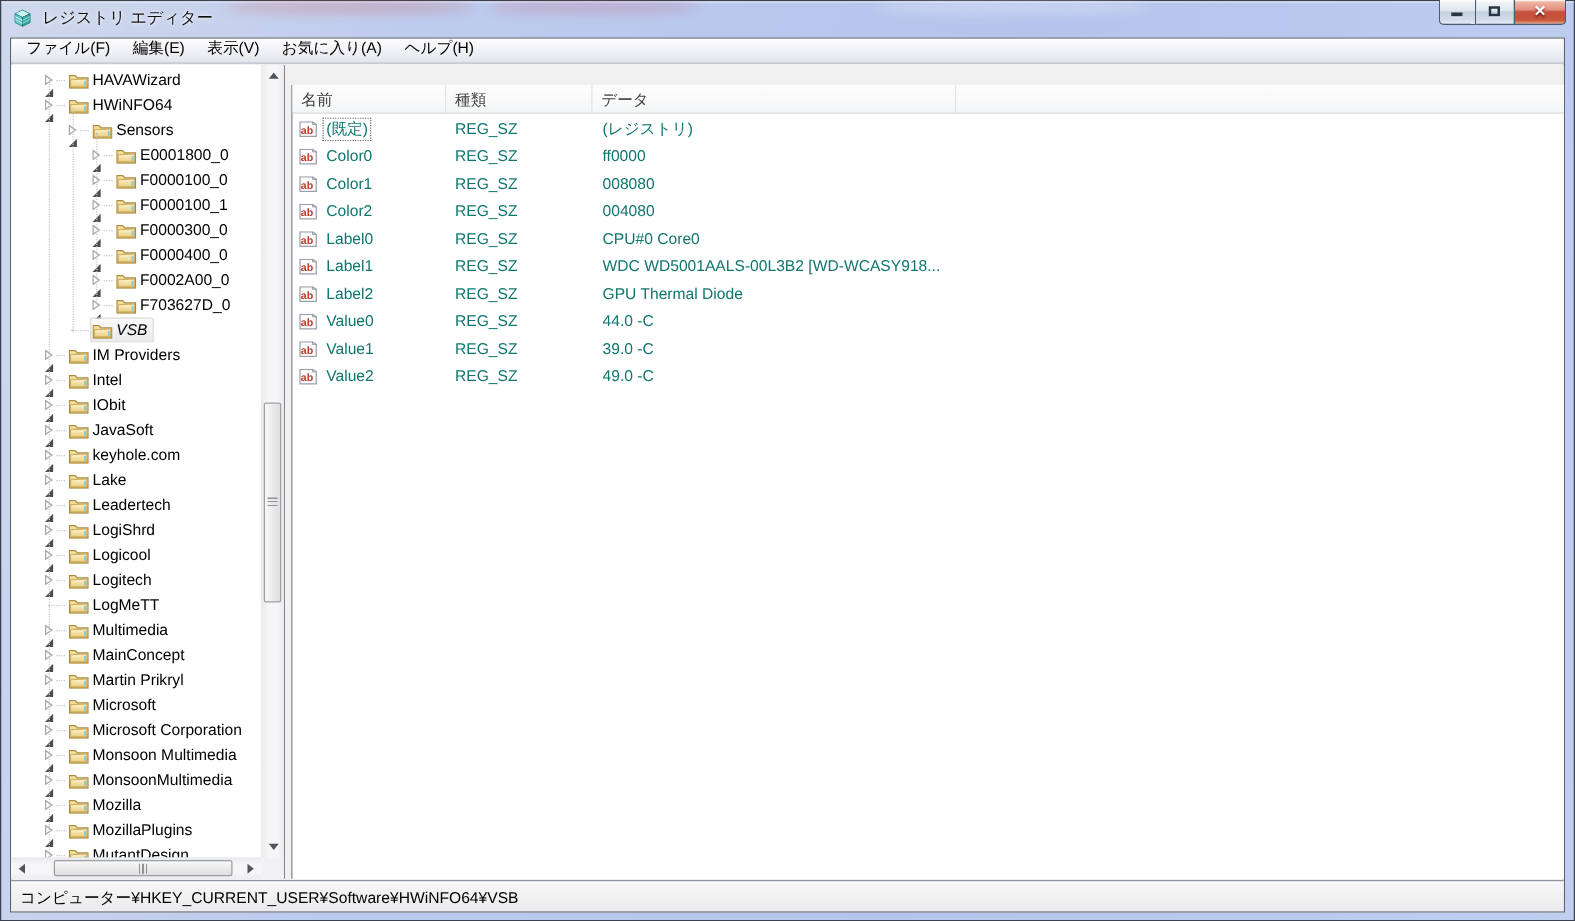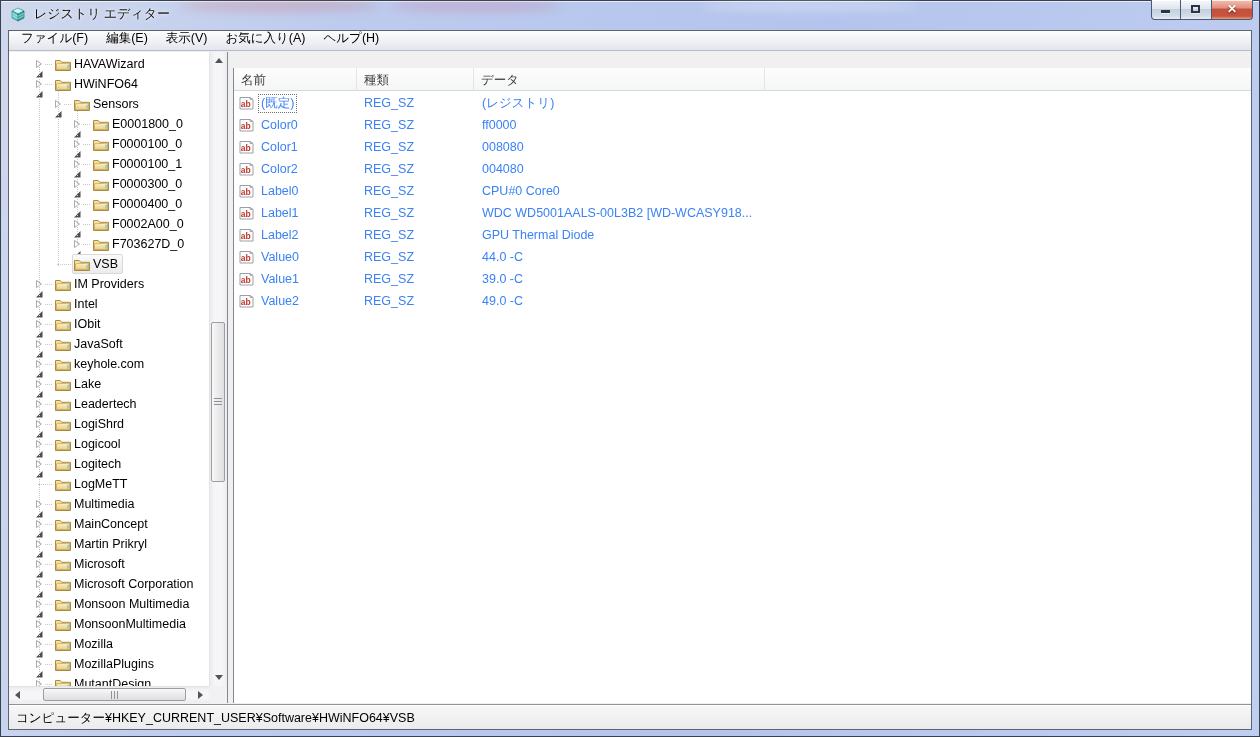--- a/index.html
+++ b/index.html
@@ -11,21 +11,21 @@
     box-shadow:inset 0 0 0 1px #39404f; }
   .window::before { 
     content:""; position:absolute; left:1px; right:1px; top:1px; height:1px; background:rgba(255,255,255,.65); }
   .glass-smudge { position:absolute; top:0; height:12px; border-radius:50%; filter:blur(4px); pointer-events:none; }
   .smudge-a { left:180px; width:200px; background:rgba(205,90,90,.22); }
   .smudge-b { left:390px; width:170px; background:rgba(200,80,100,.18); }
   .smudge-c { left:700px; width:220px; background:rgba(255,255,255,.25); }
 
   
   .titlebar { position:absolute; left:0; top:0; right:0; height:30px; }
-  .title-left { position:absolute; left:9px; top:5px; display:flex; align-items:center; gap:7px;font-family:Liberation Serif, serif; }
+  .title-left { position:absolute; left:9px; top:5px; display:flex; align-items:center; gap:7px; }
   .app-icon { width:18px; height:18px; }
   .title-text { font-size:13px; color:#101010; text-shadow:0 0 6px rgba(255,255,255,.9), 0 0 2px rgba(255,255,255,.9); white-space:nowrap; }
 
   .win-controls { position:absolute; top:0; right:7px; display:flex; }
   .cbtn { height:20px; border:1px solid #4c5a70; border-top:none; position:relative;
     background:linear-gradient(#f6f8fb 0%,#dfe6ef 45%,#c3cfdf 50%,#d4dde9 85%,#e8edf4 100%);
     box-shadow:inset 0 1px 0 rgba(255,255,255,.8); }
   .cbtn + .cbtn { border-left:none; }
   .btn-min { width:30px; border-bottom-left-radius:4px; }
   .btn-max { width:31px; }
@@ -56,21 +56,21 @@
   .tree-spine { position:absolute; width:1px; border-left:1px dotted #c8c8c8; }
 
   .tree-row { position:relative; height:20px; font-size:12.5px; color:#000; white-space:nowrap; }
   .tree-row::before { content:""; position:absolute; top:10px; left:calc(var(--ax) + 4px); width:18px; border-top:1px dotted #c8c8c8; }
   .t-arrow { position:absolute; left:var(--ax); top:5px; width:10px; height:10px; background:#fff; }
   .t-arrow svg { display:block; }
   .exp-none::before { width:22px; }
   .t-group { position:absolute; left:calc(var(--ax) + 19px); top:0; height:20px; display:flex; align-items:center;
     padding:0 4px 0 1px; border:1px solid transparent; border-radius:2px; background:#fff; }
   .t-folder { width:16px; height:13px; margin-right:3px; flex:none; }
-  .tree-row.selected .t-group { background:linear-gradient(#fafafa,#ebebeb); border-color:#d9d9d9; }
+  .tree-row.selected .t-group { background:linear-gradient(#fafafa,#ebebeb); border-color:#d9d9d9;font-style:italic; }
   .arrow-c { display:none; } .arrow-e { display:none; }
   .exp-collapsed .arrow-c { display:block; } .exp-expanded .arrow-e { display:block; }
 
   
   .sb { background:linear-gradient(90deg,#ececee,#f6f6f8 30%,#f6f6f8 70%,#ececee); }
   .sb-h { background:linear-gradient(#ececee,#f6f6f8 30%,#f6f6f8 70%,#ececee); }
   .tree-vsb { position:absolute; right:0; top:0; bottom:17px; width:18px; border-left:1px solid #e2e3e5; }
   .tree-hsb { position:absolute; left:0; bottom:0; right:18px; height:17px; border-top:1px solid #e2e3e5; }
   .sb-corner { position:absolute; right:0; bottom:0; width:18px; height:17px; background:#f1f1f3; }
   .sb-btn { position:absolute; display:flex; align-items:center; justify-content:center; }
@@ -97,21 +97,21 @@
   .splitter { position:absolute; left:220px; top:0; bottom:0; width:4px; background:#f0f0f0; }
 
   
   .list-pane { position:absolute; left:224px; top:0; right:0; bottom:0; background:#fff; border-left:1px solid #828790;margin-top:16px; }
   .list-header { display:grid; grid-template-columns:123px 117px 291px 1fr; height:23px;
     background:linear-gradient(#fdfdfd,#f5f6f7); border-bottom:1px solid #d8d8d8; }
   .hcell { font-size:12.5px; color:#3c3c3c; padding:4px 0 0 7px; border-right:1px solid #e4e4e6; height:22px; }
   .hcell:last-child { border-right:none; }
   .list-rows { position:absolute; left:0; right:0; top:24px; bottom:0; overflow:hidden; }
   .list-row { display:grid; grid-template-columns:123px 117px 1fr; height:22px; align-items:center;
-    font-size:12.5px; color:#3b82f6; }
+    font-size:12.5px; color:#0f766e; }
   .l-name { display:flex; align-items:center; padding-left:5px; white-space:nowrap; overflow:hidden; }
   .l-icon { width:15px; height:13px; margin-right:4px; flex:none; }
   .l-name-text { padding:0 2px; border:1px dotted transparent; }
   .list-row.focused .l-name-text { border-color:#707070; }
   .l-type { padding-left:7px; white-space:nowrap; }
   .l-data { padding-left:8px; white-space:nowrap; overflow:hidden; }
 
   
   .statusbar { position:absolute; left:0; right:0; bottom:0; height:25px; border-top:1px solid #8e939d;
     background:linear-gradient(#f7f7f8,#ebebed); box-shadow:inset 0 1px 0 #fff; }

